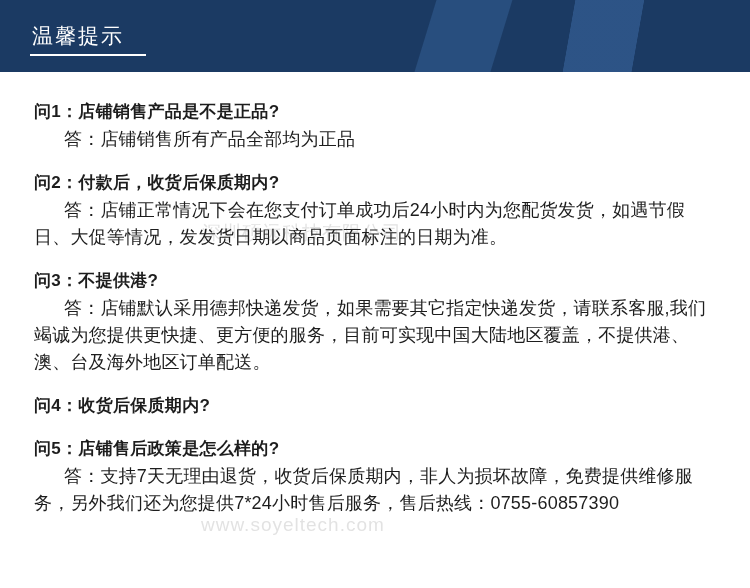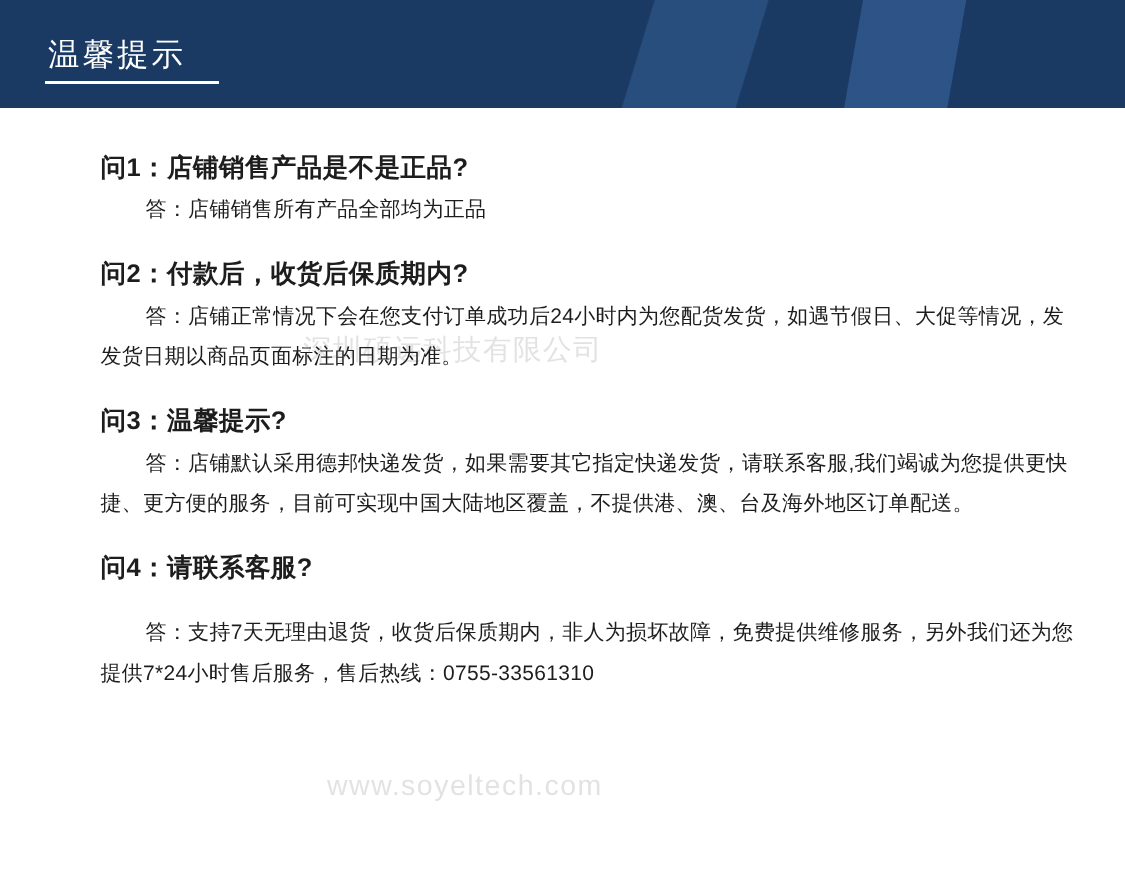--- a/index.html
+++ b/index.html
@@ -71,51 +71,50 @@
     position: relative;
     padding: 26px 34px 0 34px;
     box-sizing: border-box;
     height: 516px;
     background: #ffffff;
   }
   .qa-block {
     margin-bottom: 16px;
     position: relative;
     z-index: 2;
-    margin-left: 33px;
   }
   .q-line {
     color: #1d1d1d;
     font-size: 17px;
     line-height: 27px;
     font-weight: bold;
     letter-spacing: 0.3px;
   }
   .a-line {
     color: #1d1d1d;
-    font-size: 14px;
+    font-size: 18px;
     line-height: 27px;
     letter-spacing: 0.2px;
     text-indent: 30px;
     margin-top: 1px;
   }
   
   .watermark {
     position: absolute;
     color: #d8d8d8;
     opacity: 0.72;
     font-size: 19px;
     letter-spacing: 1px;
     white-space: nowrap;
     z-index: 1;
     pointer-events: none;
     user-select: none;
   }
   .wm-1 { left: 202px; top: 148px; }
-  .wm-2 { left: 218px; top: 442px; font-size: 19px; }
+  .wm-2 { left: 201px; top: 442px; font-size: 19px; }
 </style>
 </head>
 <body>
 
 <div class="page">
 
   <div class="header">
     <div class="header-wedge"></div>
     <div class="header-wedge2"></div>
     <div class="header-title">温馨提示</div>
@@ -131,26 +130,27 @@
       <div class="q-line">问1：店铺销售产品是不是正品?</div>
       <div class="a-line">答：店铺销售所有产品全部均为正品</div>
     </div>
 
     <div class="qa-block">
       <div class="q-line">问2：付款后，收货后保质期内?</div>
       <div class="a-line">答：店铺正常情况下会在您支付订单成功后24小时内为您配货发货，如遇节假日、大促等情况，发发货日期以商品页面标注的日期为准。</div>
     </div>
 
     <div class="qa-block">
-      <div class="q-line">问3：温馨提示?</div>
+      <div class="q-line">问3：不提供港?</div>
       <div class="a-line">答：店铺默认采用德邦快递发货，如果需要其它指定快递发货，请联系客服,我们竭诚为您提供更快捷、更方便的服务，目前可实现中国大陆地区覆盖，不提供港、澳、台及海外地区订单配送。</div>
     </div>
 
     <div class="qa-block">
-      <div class="q-line">问4：请联系客服?</div>
+      <div class="q-line">问4：收货后保质期内?</div>
     </div>
 
     <div class="qa-block">
-      <div class="a-line">答：支持7天无理由退货，收货后保质期内，非人为损坏故障，免费提供维修服务，另外我们还为您提供7*24小时售后服务，售后热线：0755-33561310</div>
+      <div class="q-line">问5：店铺售后政策是怎么样的?</div>
+      <div class="a-line">答：支持7天无理由退货，收货后保质期内，非人为损坏故障，免费提供维修服务，另外我们还为您提供7*24小时售后服务，售后热线：0755-60857390</div>
     </div>
 
   </div>
 </div>
 
 </body></html>

